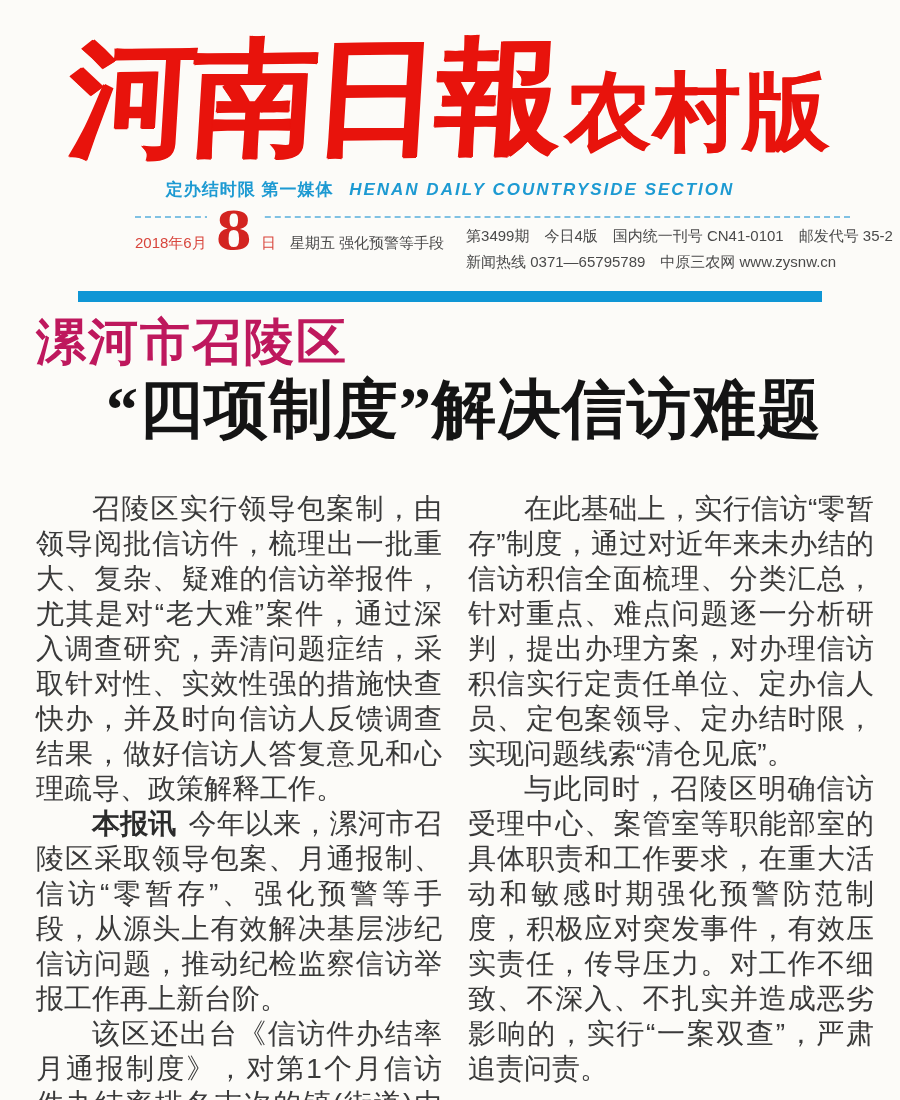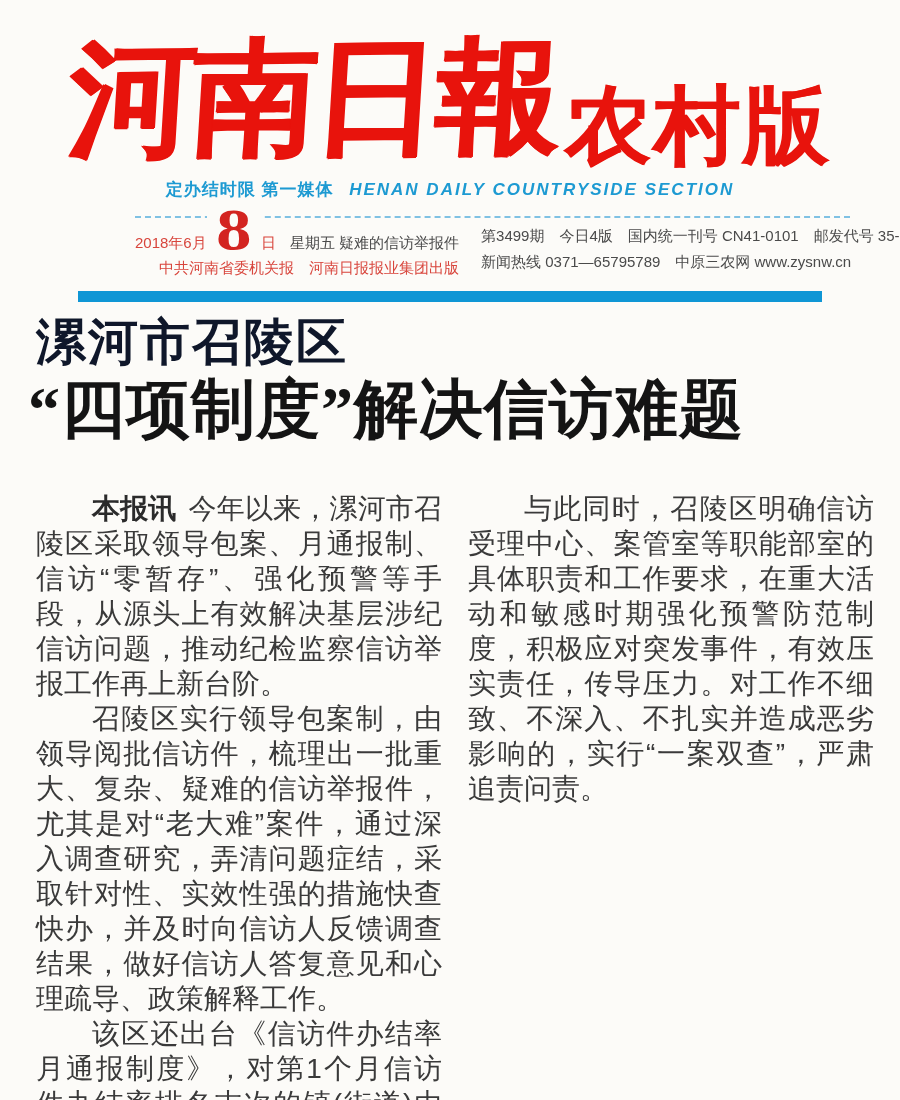--- a/index.html
+++ b/index.html
@@ -26,20 +26,21 @@
     letter-spacing:-4px;
     text-shadow:1px 1px 0 #e8130c, 2px 0 0 #e8130c;
     white-space:nowrap;
   }
   .brand-edition{
     font-weight:900;
     font-size:86px;
     line-height:1;
     color:#e8130c;
     letter-spacing:3px;
+    margin-bottom:14px;
     text-shadow:1px 0 0 #e8130c;
     white-space:nowrap;
   }
   .tagline{
     text-align:center;
     margin-top:10px;
     font-size:17px;
     font-weight:bold;
     color:#1d9ad2;
     letter-spacing:1px;
@@ -86,30 +87,31 @@
   .blue-divider-bar{
     width:744px;height:11px;
     margin-left:78px;margin-top:6px;
     background:#0f96d5;
   }
   
   .headline-kicker{
     margin:14px 0 0 36px;
     font-family:"Liberation Serif", serif;
     font-size:50px;line-height:1.05;
-    font-weight:bold;color:#0f172a;
+    font-weight:bold;color:#be185d;
     letter-spacing:2px;
   }
   .main-headline{
     margin:6px 0 0 28px;
     font-family:"Liberation Serif", serif;
     font-size:64px;line-height:1.1;
     font-weight:900;color:#141414;
     letter-spacing:1px;
     white-space:nowrap;
+    text-align:center;
   }
   
   .article-body{
     display:flex;gap:26px;
     padding:46px 26px 0 36px;
   }
   .article-col{
     flex:1;
     font-size:28px;
     line-height:35px;
@@ -138,49 +140,49 @@
 
   <div class="info-bar">
     <div class="dashed-divider"></div>
     <div class="info-cols">
 
       <div class="date-block">
         <div class="date-row1">
           <span class="red-text">2018年6月</span>
           <span class="day-number">8</span>
           <span class="red-text">日</span>
-          <span class="dark-text weekday">星期五 疑难的信访举报件</span>
+          <span class="dark-text weekday">星期五 强化预警等手段</span>
         </div>
-        <div class="date-row2 red-text">中共河南省委机关报　河南日报报业集团出版</div>
       </div>
 
       <div class="issue-block">
         <div>第3499期　今日4版　国内统一刊号 CN41-0101　邮发代号 35-2</div>
         <div>新闻热线 0371—65795789　中原三农网 www.zysnw.cn</div>
       </div>
 
     </div>
   </div>
 
   <div class="blue-divider-bar"></div>
 
   <h2 class="headline-kicker">漯河市召陵区</h2>
   <h1 class="main-headline">“四项制度”解决信访难题</h1>
 
   <div class="article-body">
 
     <div class="article-col">
+      <p class="ind">召陵区实行领导包案制，由领导阅批信访件，梳理出一批重大、复杂、疑难的信访举报件，尤其是对“老大难”案件，通过深入调查研究，弄清问题症结，采取针对性、实效性强的措施快查快办，并及时向信访人反馈调查结果，做好信访人答复意见和心理疏导、政策解释工作。</p>
       <p class="ind">
         <span class="lead-tag">本报讯</span><span>今年以来，漯河市召陵区采取领导包案、月通报制、信访“零暂存”、强化预警等手段，从源头上有效解决基层涉纪信访问题，推动纪检监察信访举报工作再上新台阶。</span>
       </p>
-      <p class="ind">召陵区实行领导包案制，由领导阅批信访件，梳理出一批重大、复杂、疑难的信访举报件，尤其是对“老大难”案件，通过深入调查研究，弄清问题症结，采取针对性、实效性强的措施快查快办，并及时向信访人反馈调查结果，做好信访人答复意见和心理疏导、政策解释工作。</p>
       <p class="ind">该区还出台《信访件办结率月通报制度》，对第1个月信访件办结率排名末次的镇(街道)由区纪委分管副书记约谈其纪检监察干部，连续2个月排序末次</p>
     </div>
 
     <div class="article-col">
+      <p class="ind">在此基础上，实行信访“零暂存”制度，通过对近年来未办结的信访积信全面梳理、分类汇总，针对重点、难点问题逐一分析研判，提出办理方案，对办理信访积信实行定责任单位、定办信人员、定包案领导、定办结时限，实现问题线索“清仓见底”。</p>
       <p class="ind">
         <span>与此同时，召陵区明确信访受理中心、案管室等职能部室的具体职责和工作要求，在重大活动和敏感时期强化预警防范制度，积极应对突发事件，有效压实责任，传导压力。对工作不细致、不深入、不扎实并造成恶劣影响的，实行“一案双查”，严肃追责问责。</span>
       </p>
     </div>
 
   </div>
 
 </div>
 
 </body></html>

